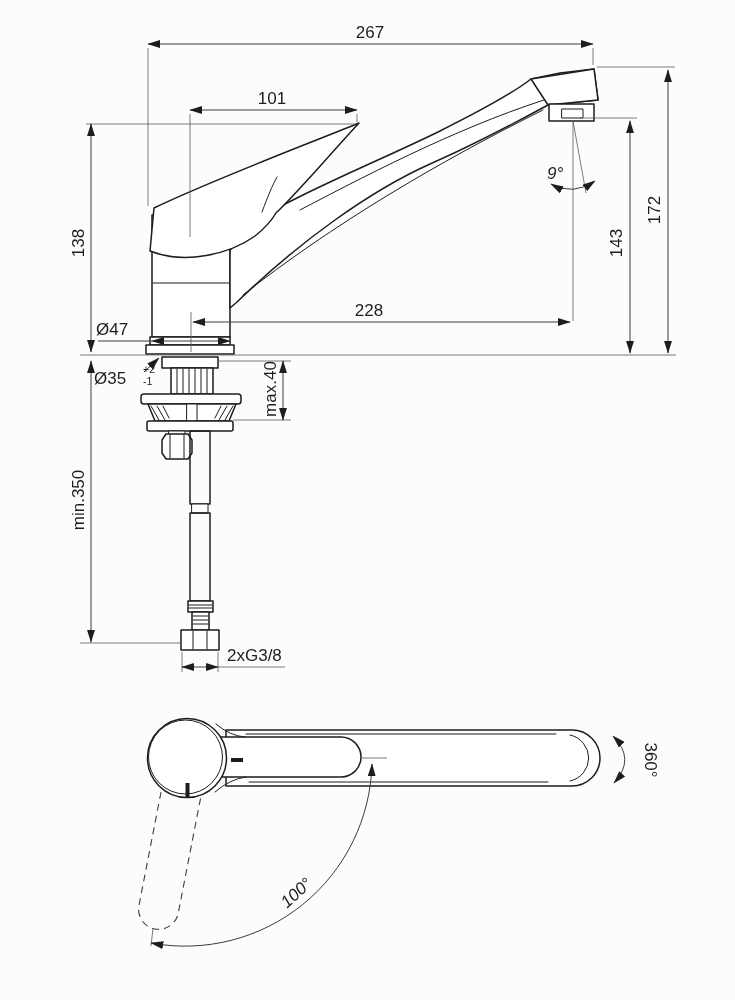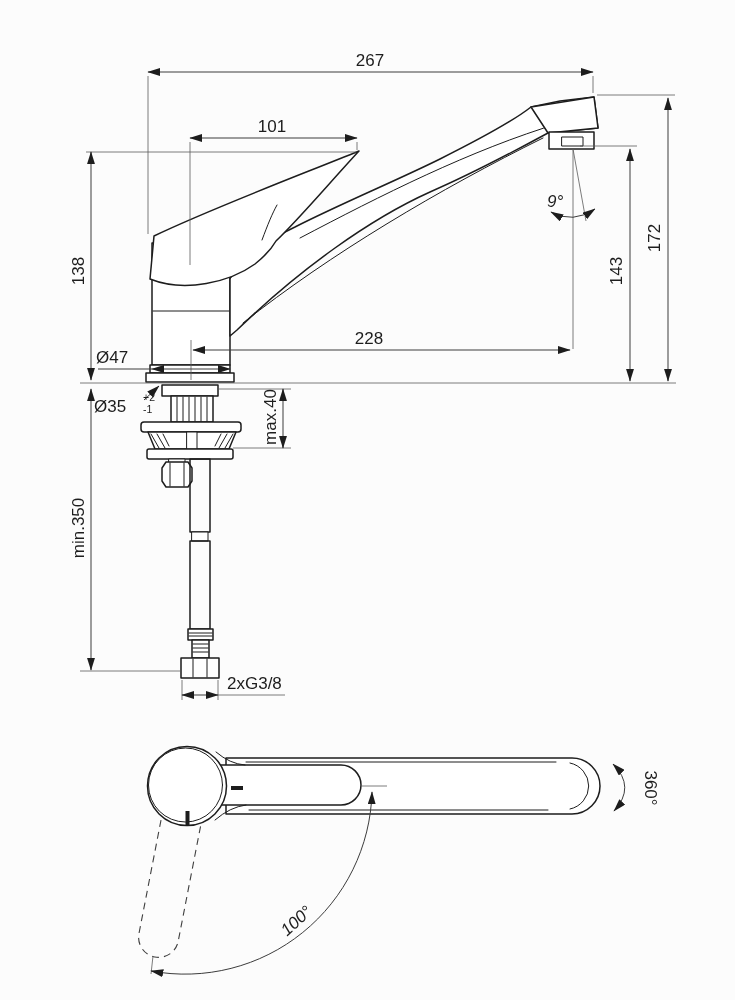--- a/index.html
+++ b/index.html
@@ -2,21 +2,21 @@
 <html><head>
 <meta charset="utf-8">
 <style>
   html,body{margin:0;padding:0;}
   body{
     width:735px;height:1000px;
     background:#fcfcfc;
     font-family:"Liberation Sans", sans-serif;
     overflow:hidden;
   }
-  .sheet{width:735px;height:784px;position:relative;margin-top:28px;}
+  .sheet{width:735px;height:784px;position:relative;}
   svg{display:block;}
   .outline{stroke:#1d1d1d;stroke-width:1.5;fill:none;stroke-linejoin:round;stroke-linecap:round;}
   .outline-thin{stroke:#1d1d1d;stroke-width:1;fill:none;stroke-linejoin:round;stroke-linecap:round;}
   .white{fill:#ffffff;}
   .dim{stroke:#3c3c3c;stroke-width:1;fill:none;}
   .ext{stroke:#5a5a5a;stroke-width:0.8;fill:none;}
   .dimtext{fill:#1d1d1d;font-size:17px;font-family:"Liberation Sans",sans-serif;}
   .toltext{fill:#1d1d1d;font-size:10.5px;font-family:"Liberation Sans",sans-serif;}
   .it{font-style:italic;}
   .dashed{stroke:#3f3f3f;stroke-width:1.1;fill:none;stroke-dasharray:7 5;}

